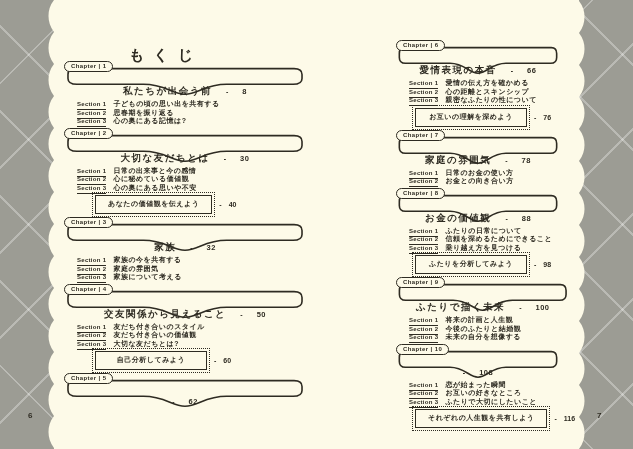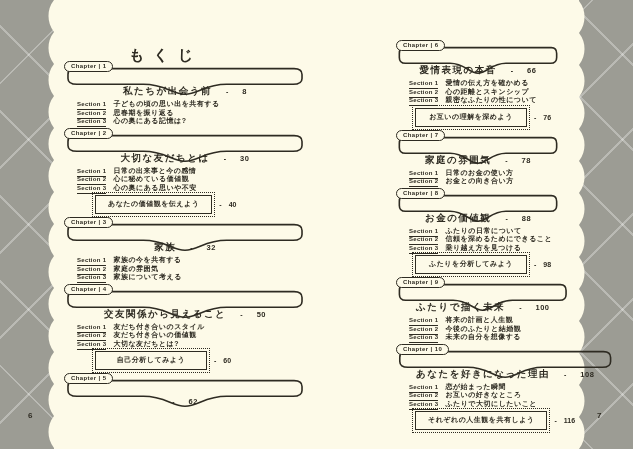--- a/index.html
+++ b/index.html
@@ -272,21 +272,20 @@
           </div>
           <div class="section-row">
             <span class="sec-label">Section 3</span>
             <span class="sec-title">未来の自分を想像する</span>
           </div>
         </div></div>
       <div class="chapter"><div class="badge">Chapter | 10</div><div class="banner">
           <svg class="banner-svg" viewBox="0 0 240 34" preserveAspectRatio="none">
             <path d="M 10 2 L 230 2 Q 238 2 238 9 L 238 14 Q 238 21 229 21 L 162 21 C 140 21 133 33 120 33 C 107 33 100 21 78 21 L 11 21 Q 2 21 2 14 L 2 9 Q 2 2 10 2 Z" fill="none" stroke="#2e2b22" stroke-width="1.6" stroke-linejoin="round" vector-effect="non-scaling-stroke"></path>
           </svg>
-          <span class="banner-title">あなたを好きになった理由</span>
           <span class="leader">-</span>
           <span class="banner-page">108</span>
         </div><div class="sections">
           <div class="section-row">
             <span class="sec-label">Section 1</span>
             <span class="sec-title">恋が始まった瞬間</span>
           </div>
           <div class="section-row">
             <span class="sec-label">Section 2</span>
             <span class="sec-title">お互いの好きなところ</span>

